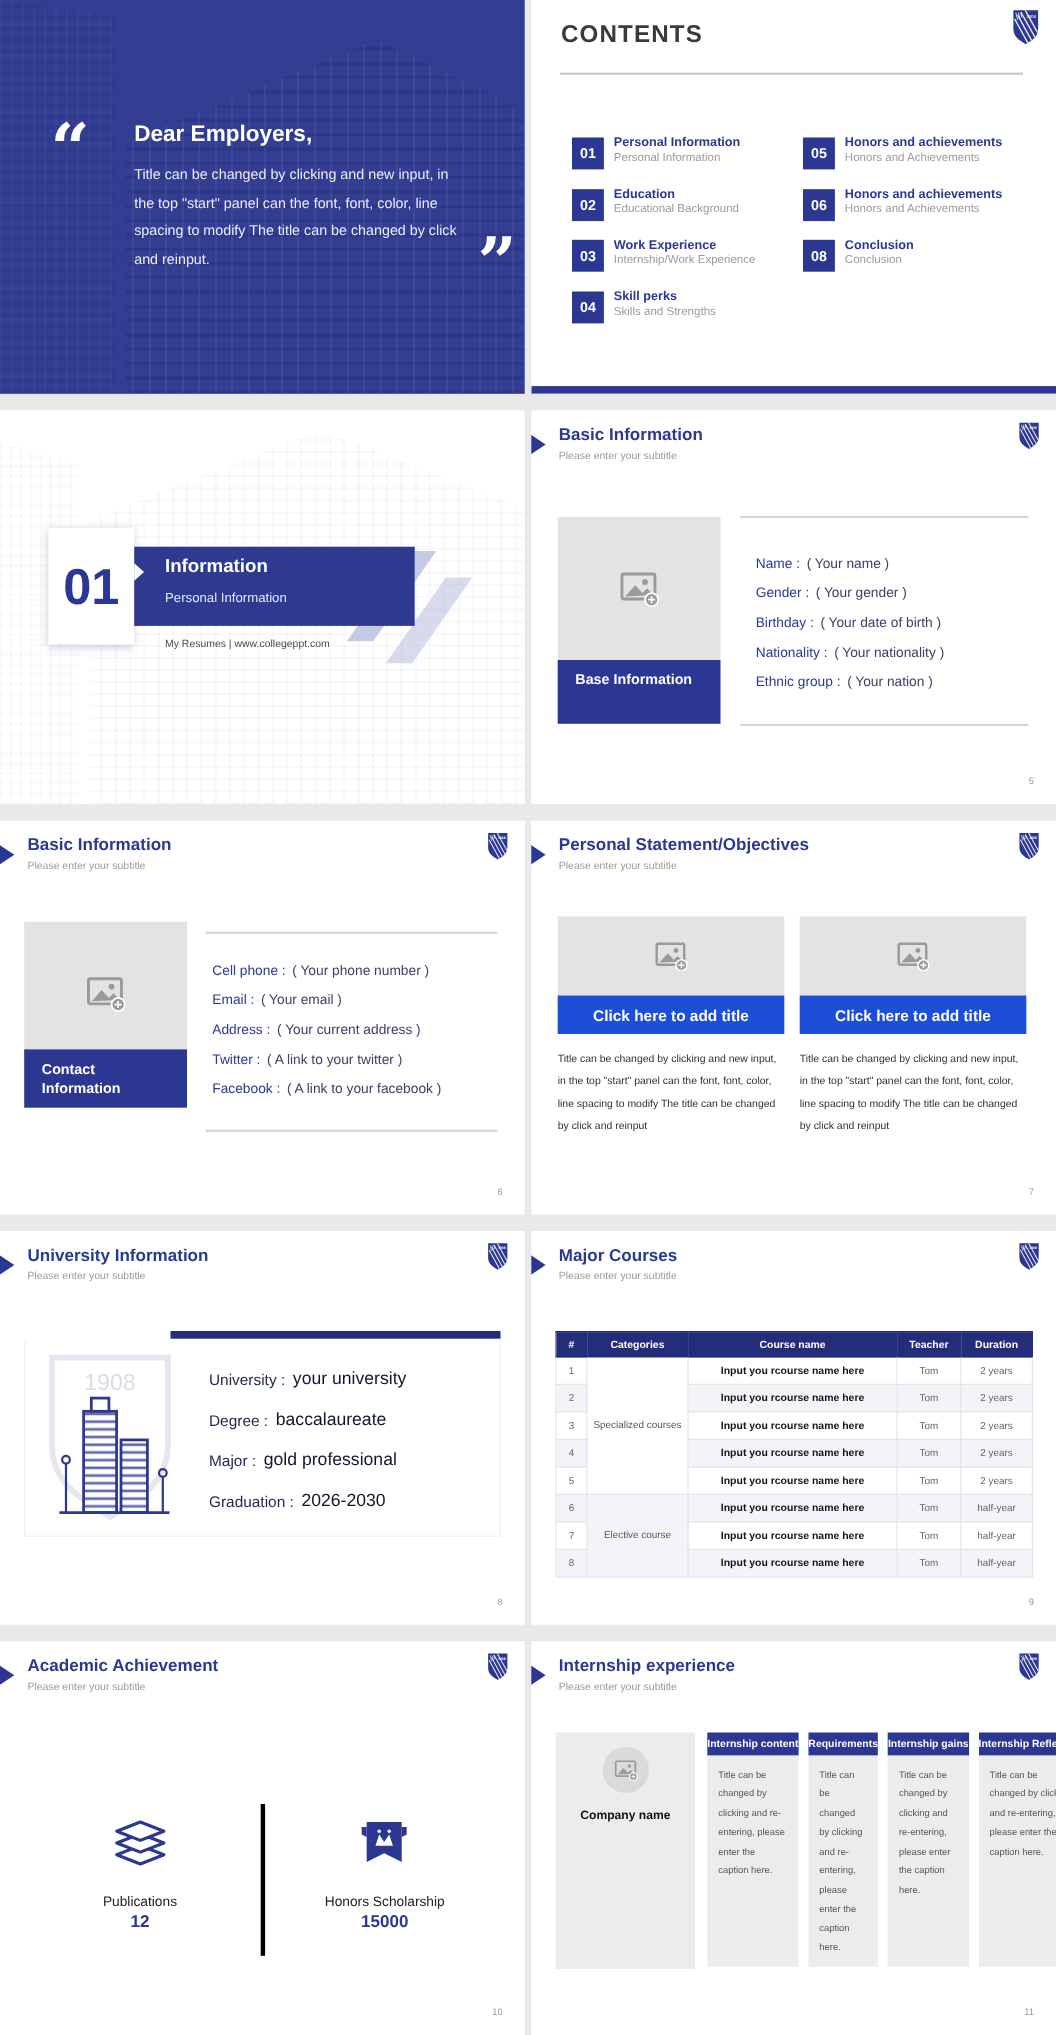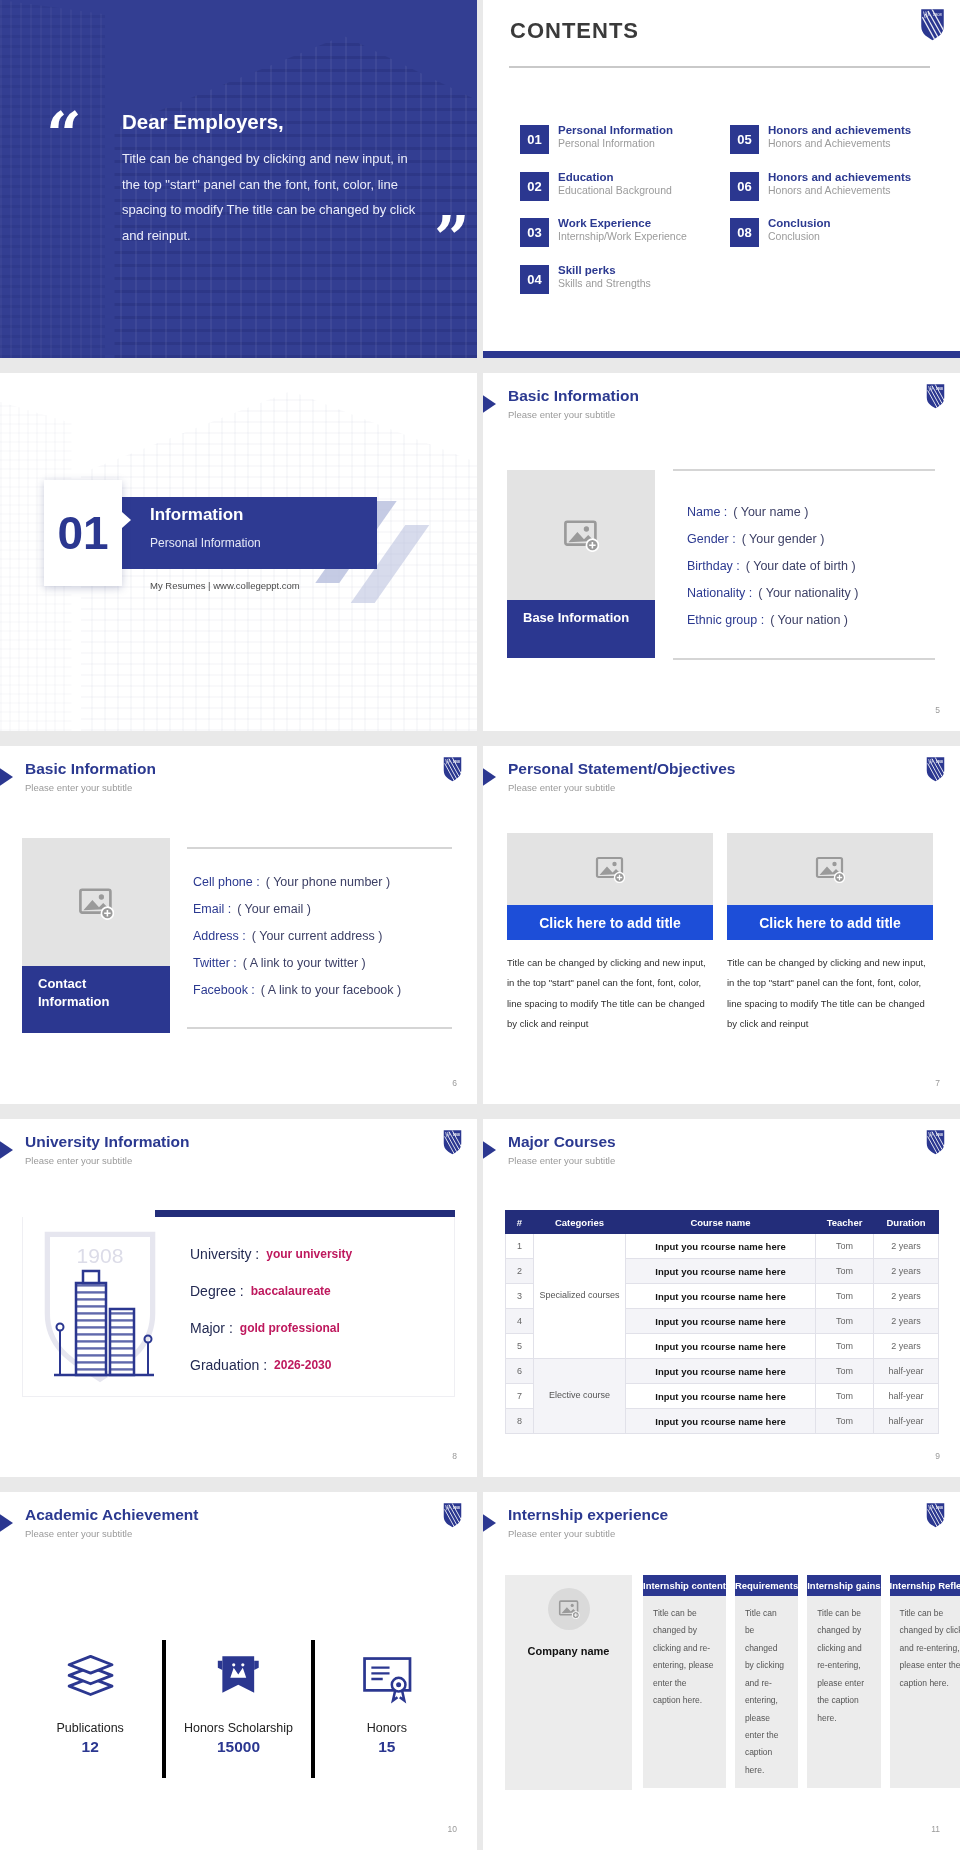--- a/index.html
+++ b/index.html
@@ -95,21 +95,21 @@
   .st-cap{margin-top:13px;font-size:9.5px;line-height:2.15;color:#2f2f2f}
 
   
   .ubar{position:absolute;left:155px;top:91px;width:300px;height:7px;background:#232d7a}
   .ubox{position:absolute;left:22px;top:98px;width:433px;height:180px;background:#fff;border:1px solid #efeff3;border-top:none}
   .uwm{position:absolute;left:36px;top:110px;width:128px;height:158px}
   .ubldg{position:absolute;left:52px;top:128px;width:104px;height:138px}
   .urows{position:absolute;left:190px;top:116px}
   .urow{height:37px;display:flex;align-items:center;white-space:nowrap}
   .ulab{font-size:14px;color:#232a52;margin-right:7px}
-  .uval{font-size:12px;font-weight:bold;color:#be185d}
+  .uval{font-size:16px;font-weight:normal;color:#0f172a}
 
   
   .ctab{position:absolute;left:22px;top:91px;width:433px;border-collapse:collapse;table-layout:fixed}
   .ctab th{background:#232d7a;color:#fff;font-size:9.5px;font-weight:bold;height:23px;border:1px solid #232d7a}
   .ctab td{border:1px solid #e1e1e9;height:25px;text-align:center;font-size:9px;color:#666}
   .ctab tr:nth-child(even) td{background:#f4f4f8}
   .ctab td.cat{background:#fff;color:#555;line-height:1.5}
   .ctab td.crs{font-weight:bold;color:#141414;font-size:9.5px}
   .cw1{width:28px}.cw2{width:92px}.cw3{width:190px}.cw4{width:58px}.cw5{width:65px}
 
@@ -300,21 +300,21 @@
     <div class="s-sub">Please enter your subtitle</div>
     <svg class="shield" viewBox="0 0 24 30">
       <use href="#shield-g"></use>
         <text x="16.3" y="7.2" font-size="3.6" fill="#fff" text-anchor="middle">1908</text>
     </svg>
     <div class="ph info-ph" style="left:22px;top:92px">
       <svg viewBox="0 0 30 28">
           <use href="#imgph-g"></use>
         </svg>
     </div>
-    <div class="info-lbl" style="left:22px;top:220px;height:67px">Contact Information</div>
+    <div class="info-lbl" style="left:22px;top:208px;height:53px">Contact Information</div>
     <div class="hline" style="left:187px;top:101px;width:265px"></div>
     <div class="fields" style="left:193px;top:123px">
       <div class="frow">
           <span class="flab">Cell phone :</span>
           <span class="fval">( Your phone number )</span>
         </div>
       <div class="frow">
           <span class="flab">Email :</span>
           <span class="fval">( Your email )</span>
         </div>
@@ -508,31 +508,20 @@
         <svg viewBox="0 0 48 44">
           <path d="M10 2 h28 v32 l-14 -7 l-14 7 z" fill="#2b3790"></path>
           <path d="M6 6 L10 6 L10 14 L6 12 Z M42 6 L38 6 L38 14 L42 12 Z" fill="#2b3790"></path>
           <path d="M17 21 l3 -9 4 6 4 -6 3 9 z" fill="#fff"></path>
           <circle cx="20" cy="9.5" r="1.4" fill="#fff"></circle>
             <circle cx="28" cy="9.5" r="1.4" fill="#fff"></circle>
         </svg>
         <div class="stat-lab">Honors Scholarship</div>
         <div class="stat-val">15000</div>
       </div>
-      <div class="stat">
-        <svg viewBox="0 0 48 44">
-          <rect x="4" y="4" width="40" height="28" fill="#fff" stroke="#2b3790" stroke-width="2.4"></rect>
-          <path d="M10 12 h16 M10 17 h16 M10 22 h10" stroke="#2b3790" stroke-width="2"></path>
-          <circle cx="34" cy="27" r="6" fill="#fff" stroke="#2b3790" stroke-width="2.2"></circle>
-          <circle cx="34" cy="27" r="2.2" fill="#2b3790"></circle>
-          <path d="M31 32 l-2 9 4 -3 M37 32 l2 9 -4 -3" stroke="#2b3790" stroke-width="2.2" fill="none"></path>
-        </svg>
-        <div class="stat-lab">Honors</div>
-        <div class="stat-val">15</div>
-      </div>
     </div>
     <div class="pg">10</div>
   </div>
 
   <div class="slide pos-10">
     <div class="tri"></div>
     <div class="s-title">Internship experience</div>
     <div class="s-sub">Please enter your subtitle</div>
     <svg class="shield" viewBox="0 0 24 30">
       <use href="#shield-g"></use>

